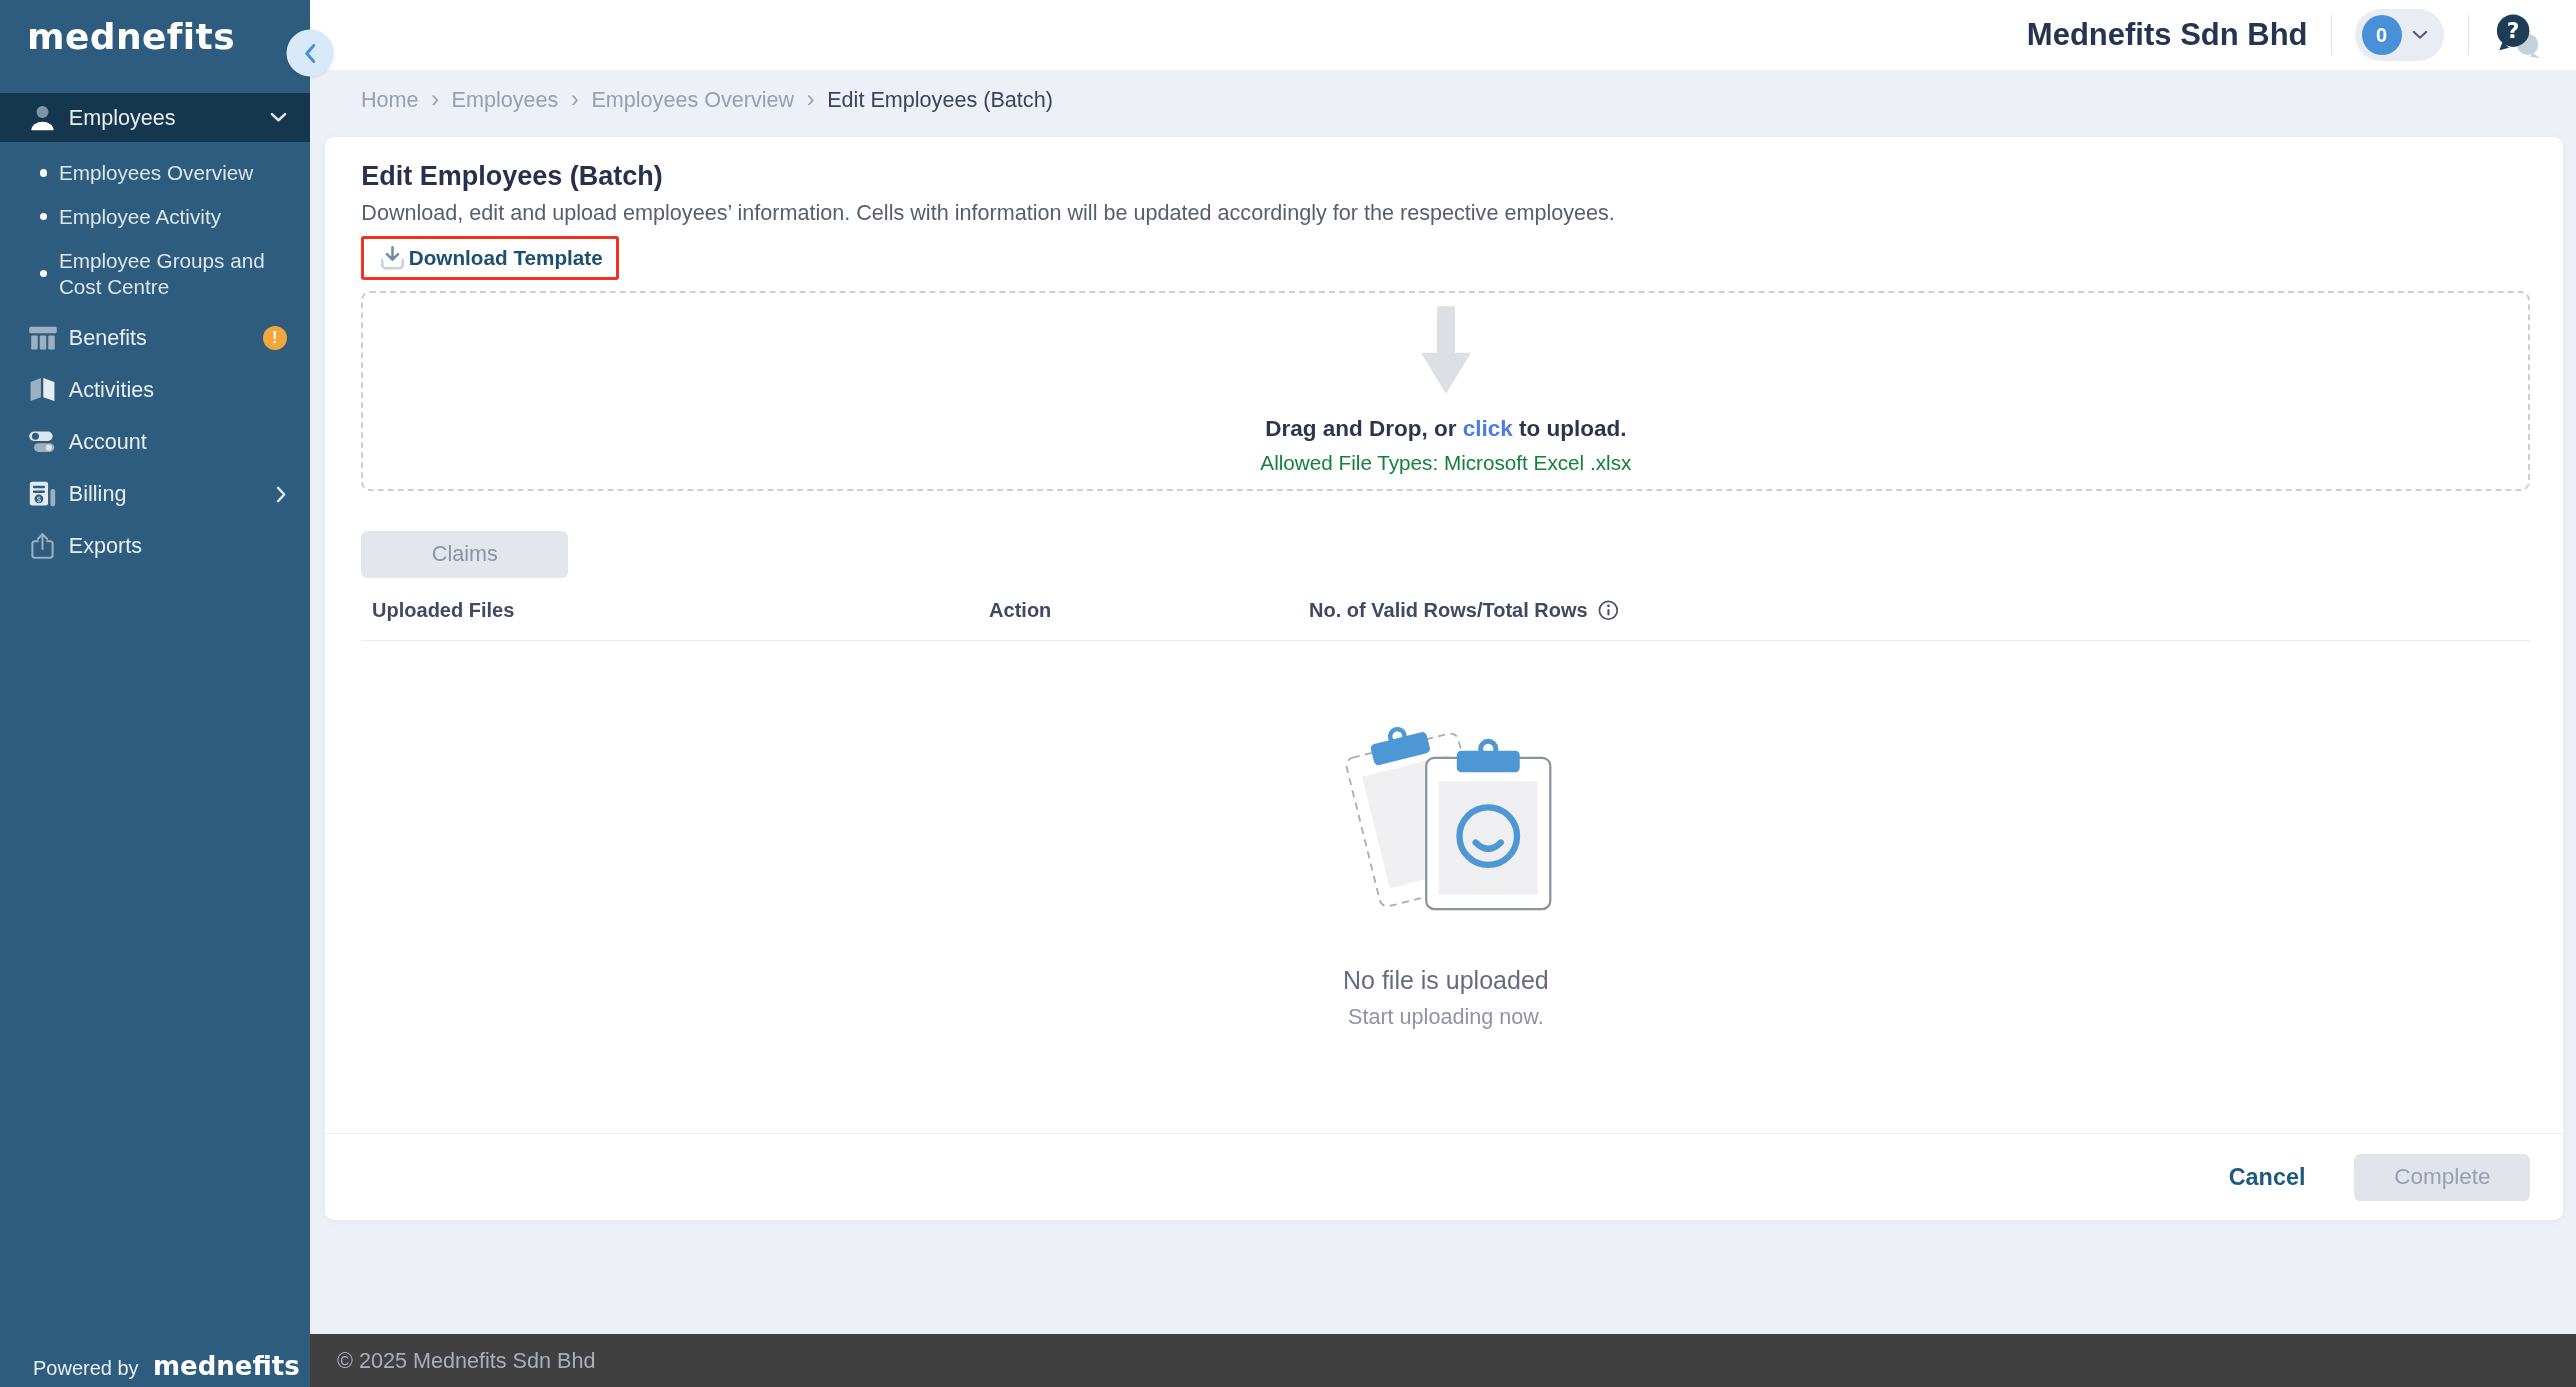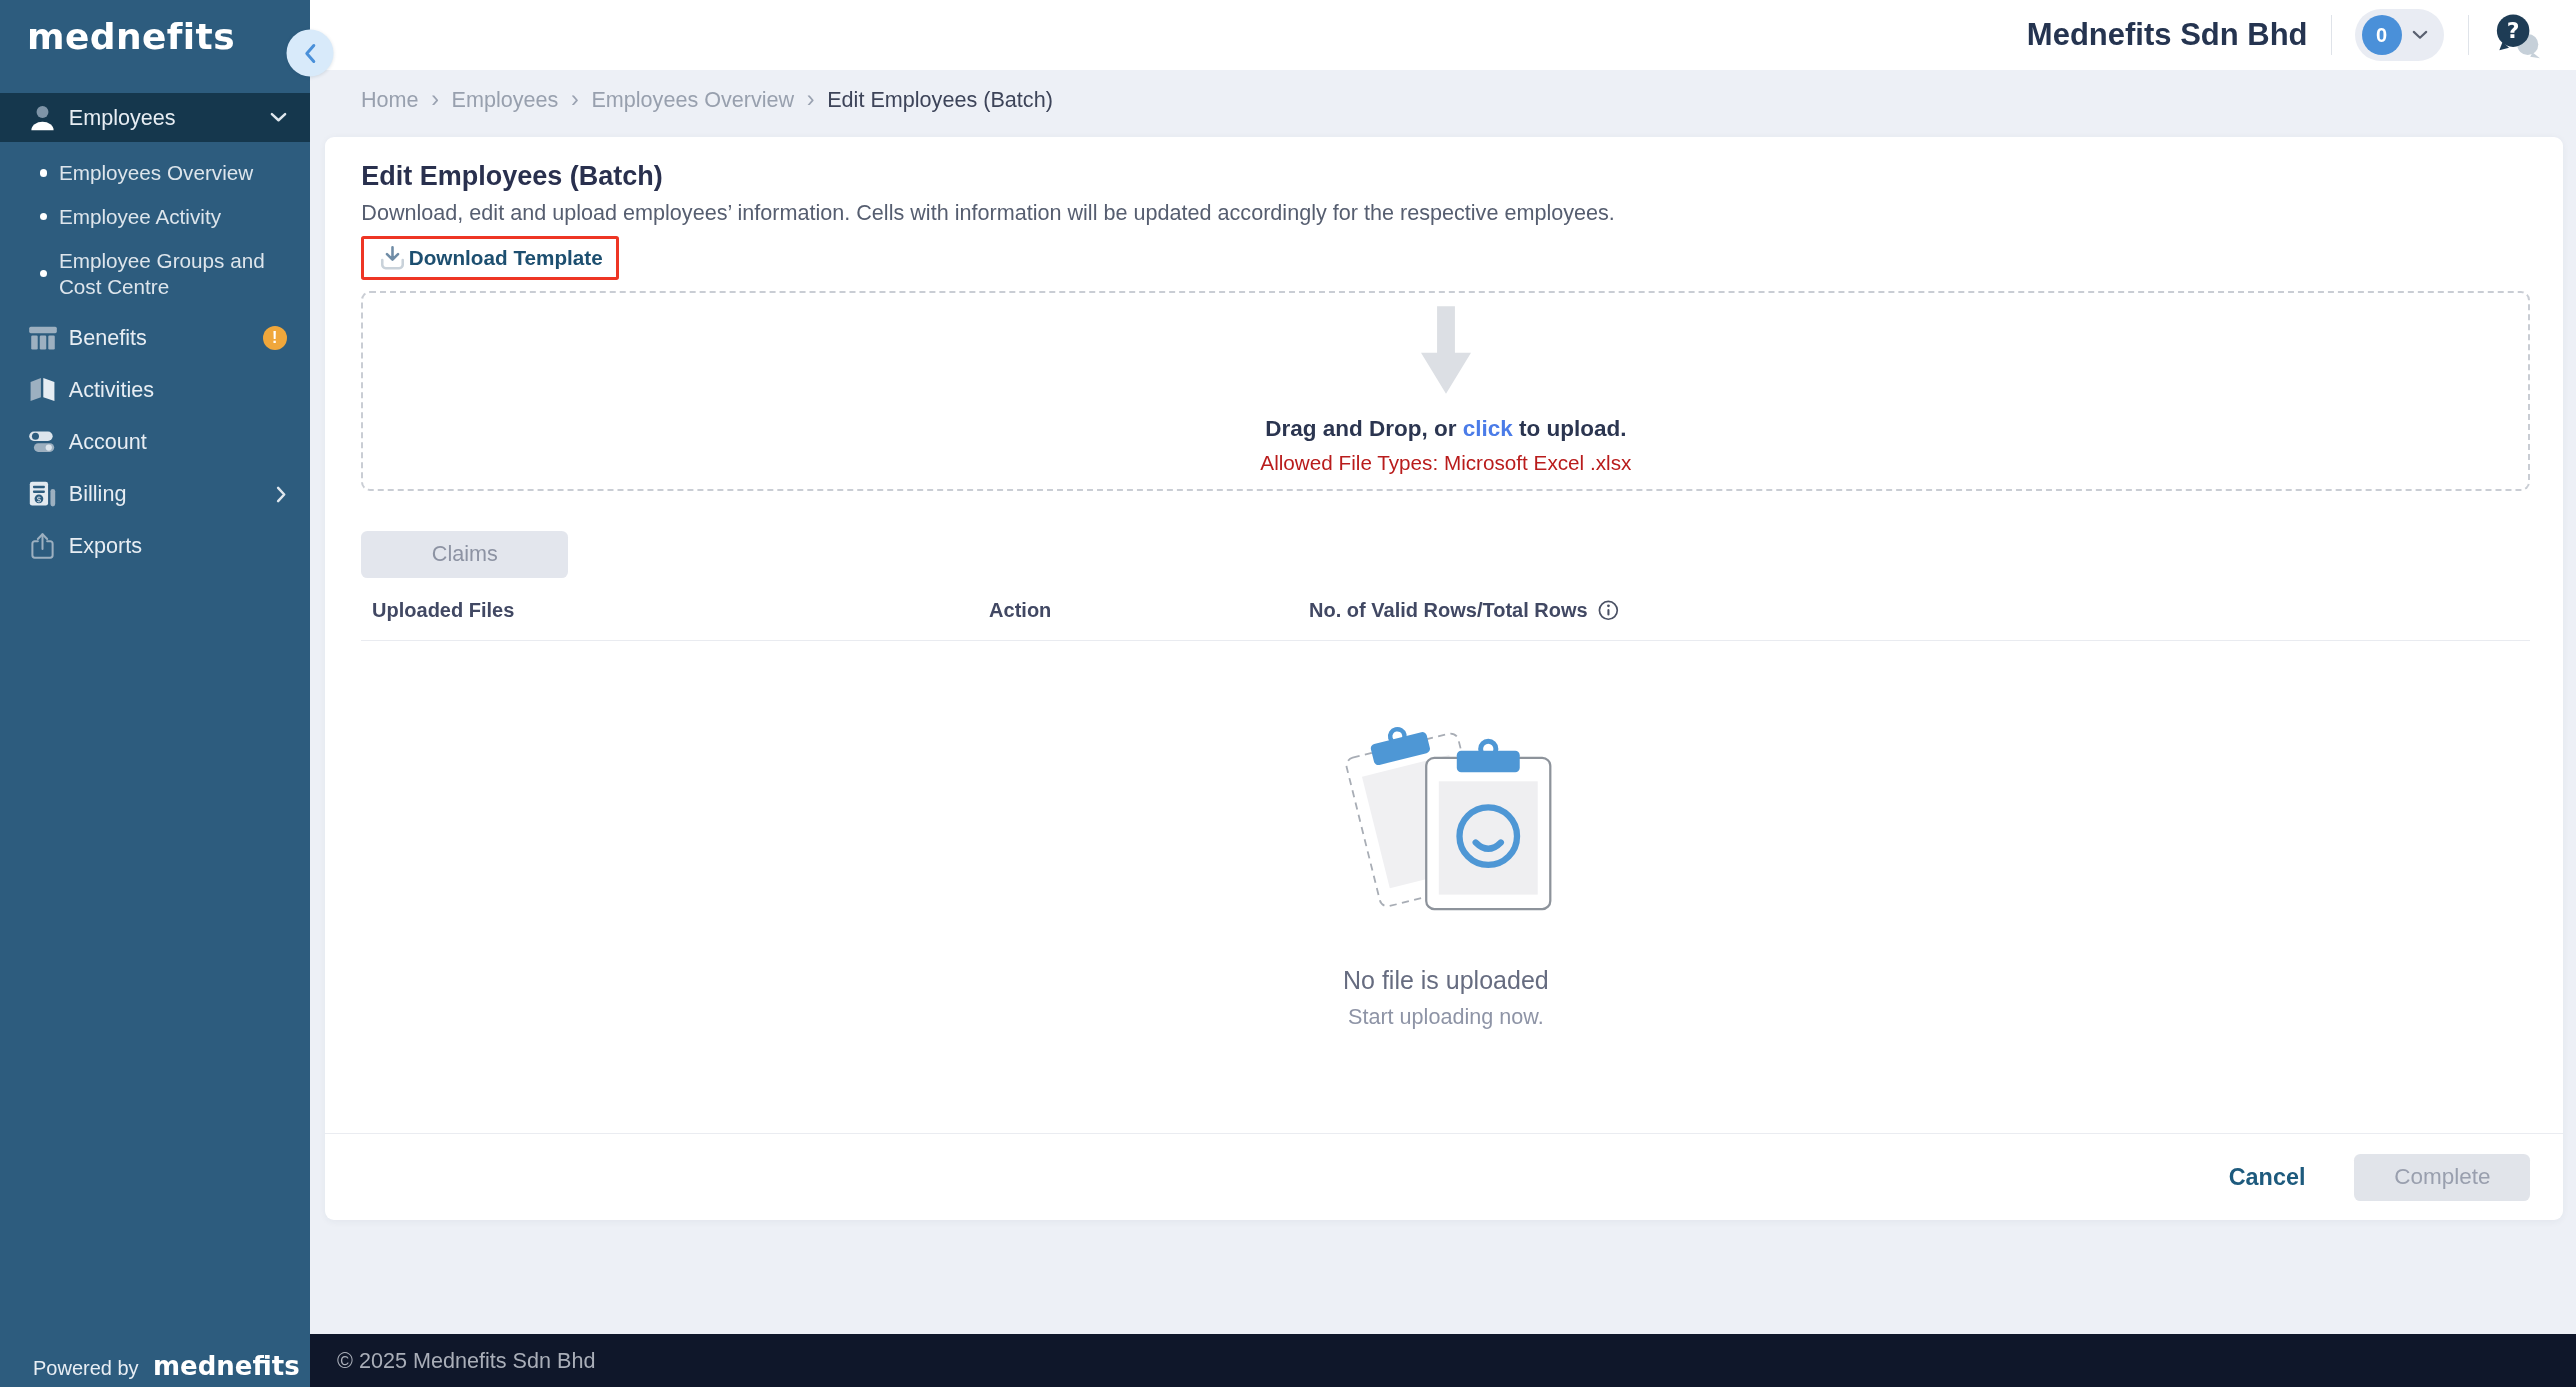--- a/index.html
+++ b/index.html
@@ -112,21 +112,21 @@
 
   .dropzone {
     margin-top: 10.8px; height: 200px;
     border: 2.7px dashed #c9cdd4; border-radius: 9px; background: #ffffff;
     display: flex; flex-direction: column; align-items: center; justify-content: center;
     cursor: pointer;
   }
   .dz-arrow { margin-bottom: 20px; }
   .dz-line1 { font-size: 22.5px; font-weight: 700; color: #2b3550; }
   .dz-link { color: #4b7ce8; cursor: pointer; }
-  .dz-line2 { font-size: 20.7px; color: #b91c1c; margin-top: 9px; }
+  .dz-line2 { font-size: 20.7px; color: #15803d; margin-top: 9px; }
 
   .upload-btn {
     margin-top: 40px; width: 207px; height: 47px;
     border: none; border-radius: 6.3px; background: #e3e6ed;
     font-family: inherit; font-size: 21.6px; color: #8d93a3; cursor: not-allowed;
   }
 
   .table-head {
     margin-top: 21px; display: flex; align-items: center;
     font-size: 20px; font-weight: 700; color: #414863;
@@ -154,21 +154,21 @@
     margin-right: 49px;
   }
   .complete-btn {
     width: 176px; height: 47px; border: none; border-radius: 6.3px;
     background: #e1e4ea; font-family: inherit; font-size: 22.5px; color: #999fae;
     cursor: not-allowed;
   }
 
   .page-footer {
     position: absolute; left: 0; right: 0; bottom: 0; height: 54px;
-    background: #0f172a; display: flex; align-items: center;
+    background: #404040; display: flex; align-items: center;
     padding-left: 27px; font-size: 21.6px; color: #a9aeb8;
   }
 </style>
 </head>
 <body>
 
 <aside class="sidebar">
   <div class="logo">mednefits</div>
 
   <nav class="nav">

